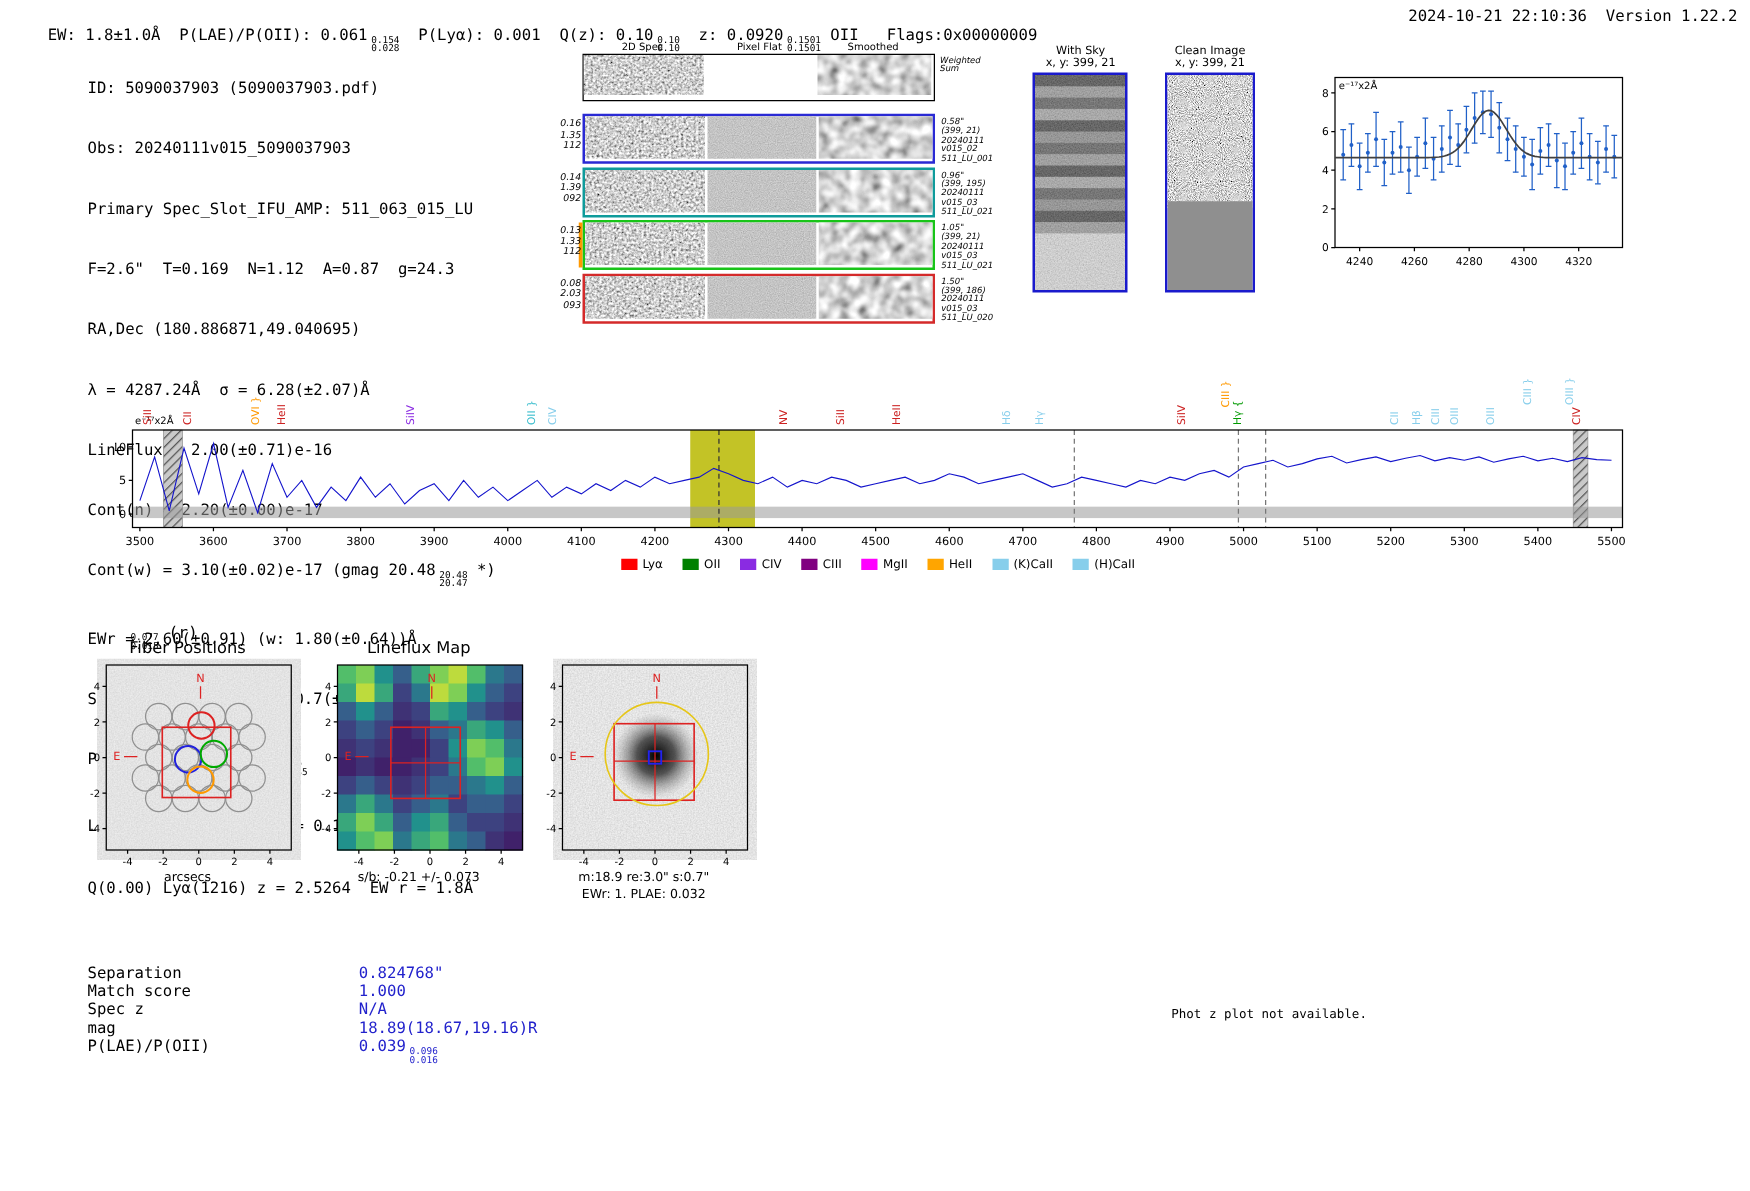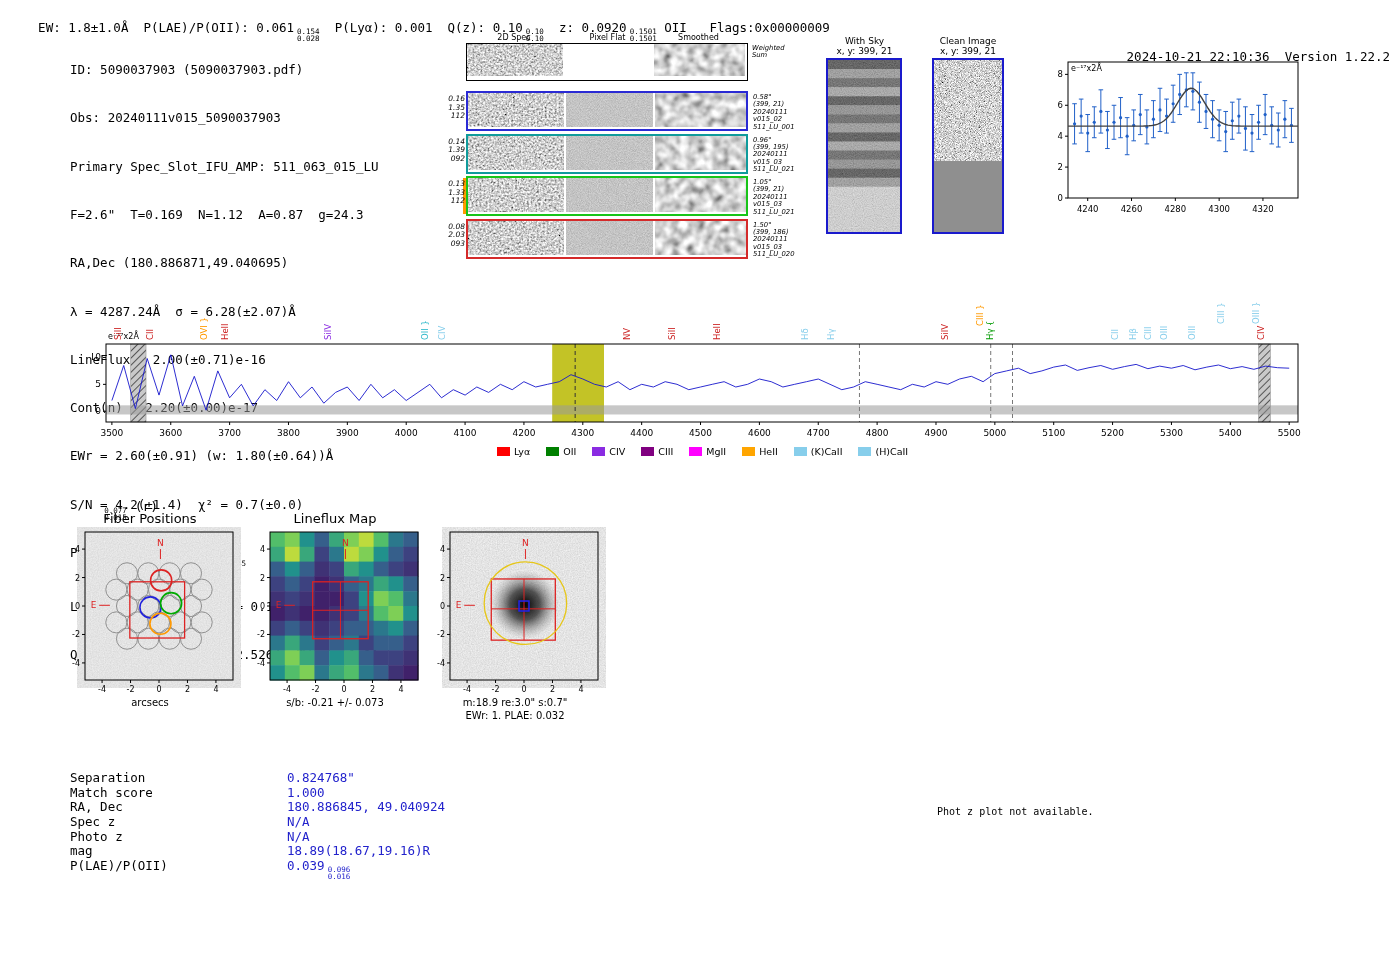--- a/index.html
+++ b/index.html
@@ -28,31 +28,32 @@
   .lsw{width:13px;height:9px;display:inline-block;}
 </style>
 </head>
 <body>
 
 <div id="page">
 
   <div class="abs hdr" style="left:8px;top:5px;">
     <span>EW: 1.8±1.0Å</span><span>  P(LAE)/P(OII): 0.061</span><span class="frac"><span>0.154</span><span>0.028</span></span><span>  P(Lyα): 0.001</span><span>  Q(z): 0.10</span><span class="frac"><span>0.10</span><span>0.10</span></span><span>  z: 0.0920</span><span class="frac"><span>0.1501</span><span>0.1501</span></span><span> OII</span><span>   Flags:0x00000009</span>
   </div>
-  <div class="abs hdr" style="right:10px;top:5px;margin-top:44px;">2024-10-21 22:10:36  Version 1.22.2</div>
+  <div class="abs hdr" style="right:10px;top:5px;">2024-10-21 22:10:36  Version 1.22.2</div>
 
   <div class="abs info" style="left:70px;top:30px;">
     <div>ID: 5090037903 (5090037903.pdf)</div>
     <div>Obs: 20240111v015_5090037903</div>
     <div>Primary Spec_Slot_IFU_AMP: 511_063_015_LU</div>
     <div>F=2.6"  T=0.169  N=1.12  A=0.87  g=24.3</div>
     <div>RA,Dec (180.886871,49.040695)</div>
     <div>λ = 4287.24Å  σ = 6.28(±2.07)Å</div>
     <div>LineFlux = 2.00(±0.71)e-16</div>
     <div>Cont(n) = 2.20(±0.00)e-17</div>
+    <div><span>Cont(w) = 3.10(±0.02)e-17 (gmag 20.48</span><span class="frac"><span>20.48</span><span>20.47</span></span><span> *)</span></div>
     <div>EWr = 2.60(±0.91) (w: 1.80(±0.64))Å</div>
     <div>S/N = 4.2(±1.4)  χ² = 0.7(±0.0)</div>
     <div><span>P(LAE)/P(OII): 0.077</span><span class="frac"><span>0.16</span><span>0.045</span></span></div>
     <div>LyA z = 2.5266  OII z = 0.1501</div>
     <div>Q(0.00) Lyα(1216) z = 2.5264  EW r = 1.8Å</div>
   </div>
 
   <div class="abs" style="left:440px;top:30px;width:360px;height:235px;">
     <div class="cuthdr" style="left:26px;top:3px;width:96px;">2D Spec</div>
     <div class="cuthdr" style="left:124px;top:3px;width:87px;">Pixel Flat</div>
@@ -943,22 +944,20 @@
     </svg>
 
   <div class="pxlabel" style="left:55px;top:697px;width:190px;">arcsecs</div>
   <div class="pxlabel" style="left:240px;top:697px;width:190px;">s/b: -0.21 +/- 0.073</div>
   <div class="pxlabel" style="left:420px;top:697px;width:190px;">m:18.9 re:3.0" s:0.7"</div>
   <div class="pxlabel" style="left:420px;top:710px;width:190px;">EWr: 1. PLAE: 0.032</div>
 
   <div id="match-table" class="abs" style="left:70px;top:770px;">
       <div class="trow"><span class="lab">Separation</span><span class="blue">0.824768"</span></div>
       <div class="trow"><span class="lab">Match score</span><span class="blue">1.000</span></div>
-      <div class="trow"><span class="lab">RA, Dec</span><span class="blue">180.886845, 49.040924</span></div>
       <div class="trow"><span class="lab">Spec z</span><span class="blue">N/A</span></div>
-      <div class="trow"><span class="lab">Photo z</span><span class="blue">N/A</span></div>
       <div class="trow"><span class="lab">mag</span><span class="blue">18.89(18.67,19.16)R</span></div>
       <div class="trow"><span class="lab">P(LAE)/P(OII)</span><span class="blue">0.039</span><span class="frac blue"><span>0.096</span><span>0.016</span></span></div>
     </div>
 
   <div class="abs" style="left:937px;top:806px;font-size:10px;">Phot z plot not available.</div>
 
 </div>
 
 </body></html>

